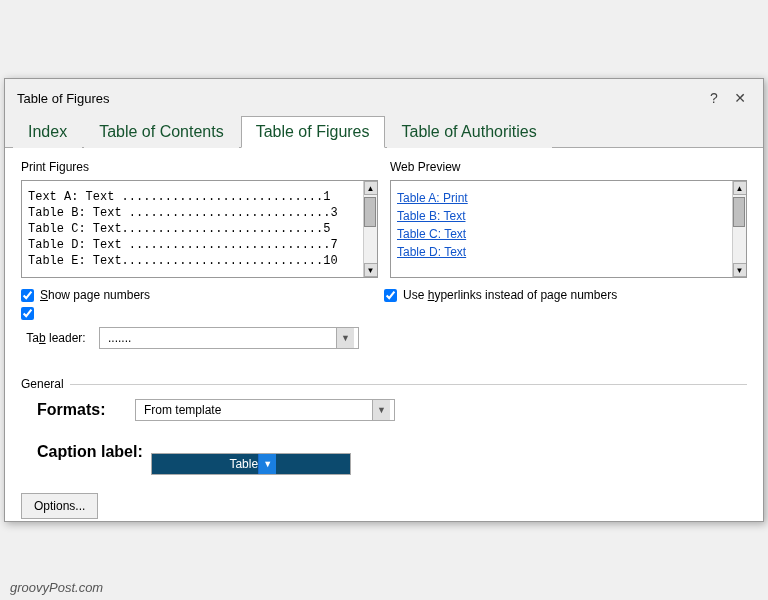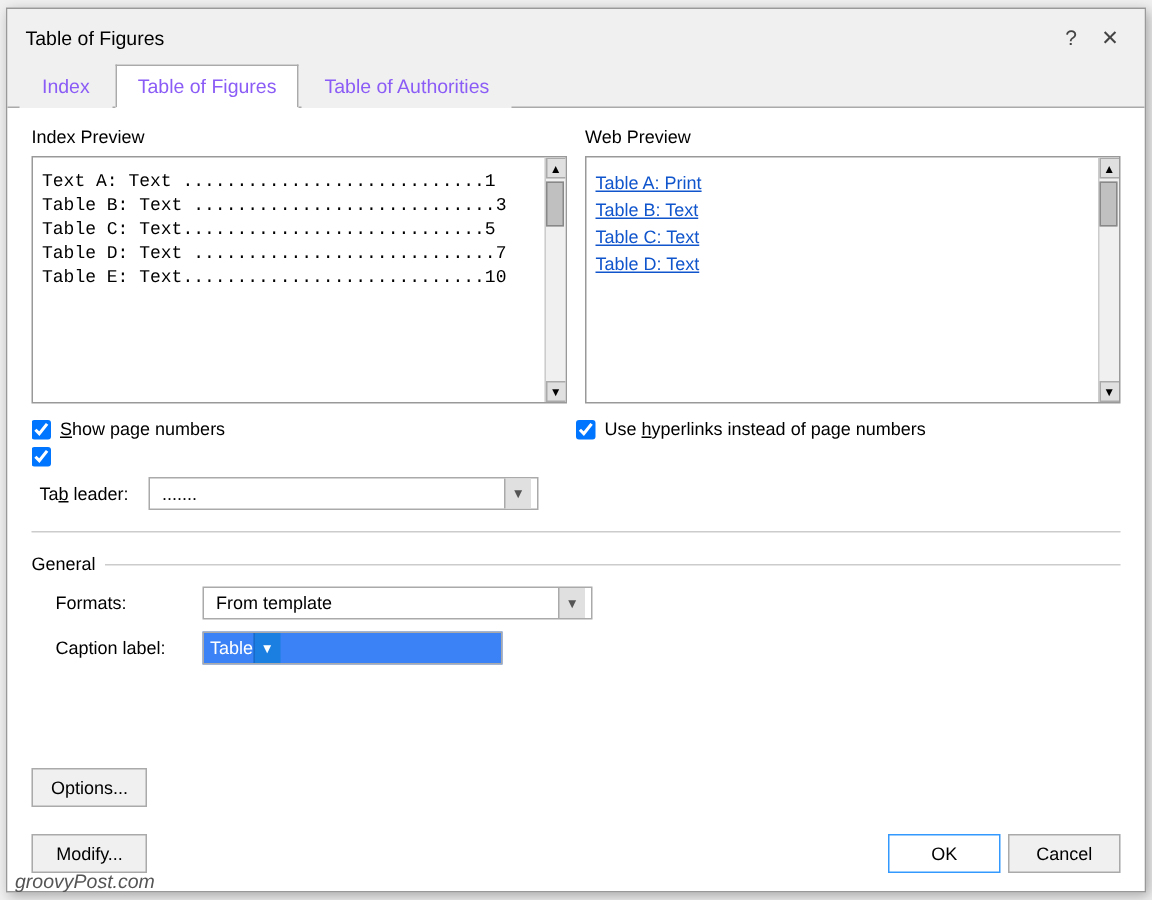--- a/index.html
+++ b/index.html
@@ -12,21 +12,21 @@
       justify-content: center;
       width: 768px;
       height: 600px;
       overflow: hidden;
     }
     .dialog {
       background: #f0f0f0;
       border: 1px solid #999;
       box-shadow: 2px 2px 8px rgba(0,0,0,0.3);
       width: 760px;
-      height: 590px;
+      height: 444px;
       display: flex;
       flex-direction: column;
     }
     .title-bar {
       background: #f0f0f0;
       padding: 8px 12px 6px 12px;
       display: flex;
       align-items: center;
       justify-content: space-between;
       border-bottom: none;
@@ -57,22 +57,22 @@
       display: flex;
       padding: 0 8px;
       border-bottom: 1px solid #aaa;
       background: #f0f0f0;
     }
     .tab {
       padding: 6px 14px;
       border: 1px solid transparent;
       border-bottom: none;
       cursor: pointer;
-      font-size: 13px;
-      color: #8b5cf6;
+      font-size: 16px;
+      color: #14532d;
       background: #f0f0f0;
       position: relative;
       top: 1px;
       margin-right: 2px;
     }
     .tab.active {
       background: #fff;
       border: 1px solid #aaa;
       border-bottom: 1px solid #fff;
       font-weight: normal;
@@ -234,45 +234,47 @@
       height: 1px;
       background: #ccc;
     }
     .general-row {
       display: flex;
       align-items: center;
       gap: 8px;
       padding-left: 16px;
     }
     .general-row-label {
-      font-size: 12px;
+      font-size: 16px;
       min-width: 90px;
+      font-weight: bold;
     }
     .formats-select {
       width: 200px;
       height: 22px;
       border: 1px solid #aaa;
       background: #fff;
       font-size: 12px;
       display: flex;
       align-items: center;
       justify-content: space-between;
       cursor: pointer;
     }
     .caption-select {
       width: 200px;
       height: 22px;
       border: 1px solid #aaa;
-      background: #3b82f6;
+      background: #0c4a6e;
       font-size: 12px;
       color: #fff;
       display: flex;
       align-items: center;
-      justify-content: flex-start;
-      cursor: pointer;
+      justify-content: center;
+      cursor: pointer;
+      margin-top: 24px;
     }
     .caption-select .select-text {
       color: #fff;
       padding-left: 4px;
     }
     .caption-select .select-arrow {
       background: #1a7fe0;
       border-left: 1px solid #1a6acc;
       color: #fff;
     }
@@ -339,34 +341,37 @@
     <div class="title-bar-controls">
       <button class="title-btn">?</button>
       <button class="title-btn">✕</button>
     </div>
   </div>
 
   <div class="tabs">
     <div class="tab">
       <span>Index</span>
     </div>
+    <div class="tab">
+      <span>Table of Contents</span>
+    </div>
     <div class="tab active">
       <span>Table of Figures</span>
     </div>
     <div class="tab">
       <span>Table of Authorities</span>
     </div>
   </div>
 
   <div class="dialog-body">
 
     <div class="previews-row">
 
       <div class="preview-section">
-        <div class="preview-label">Index Preview</div>
+        <div class="preview-label">Print Figures</div>
         <div class="preview-box">
           <div class="preview-content">
             <div class="print-row">Text A: Text ............................1</div>
             <div class="print-row">Table B: Text ............................3</div>
             <div class="print-row">Table C: Text............................5</div>
             <div class="print-row">Table D: Text ............................7</div>
             <div class="print-row">Table E: Text............................10</div>
           </div>
           <div class="preview-scrollbar">
             <div class="scroll-btn">▲</div>

